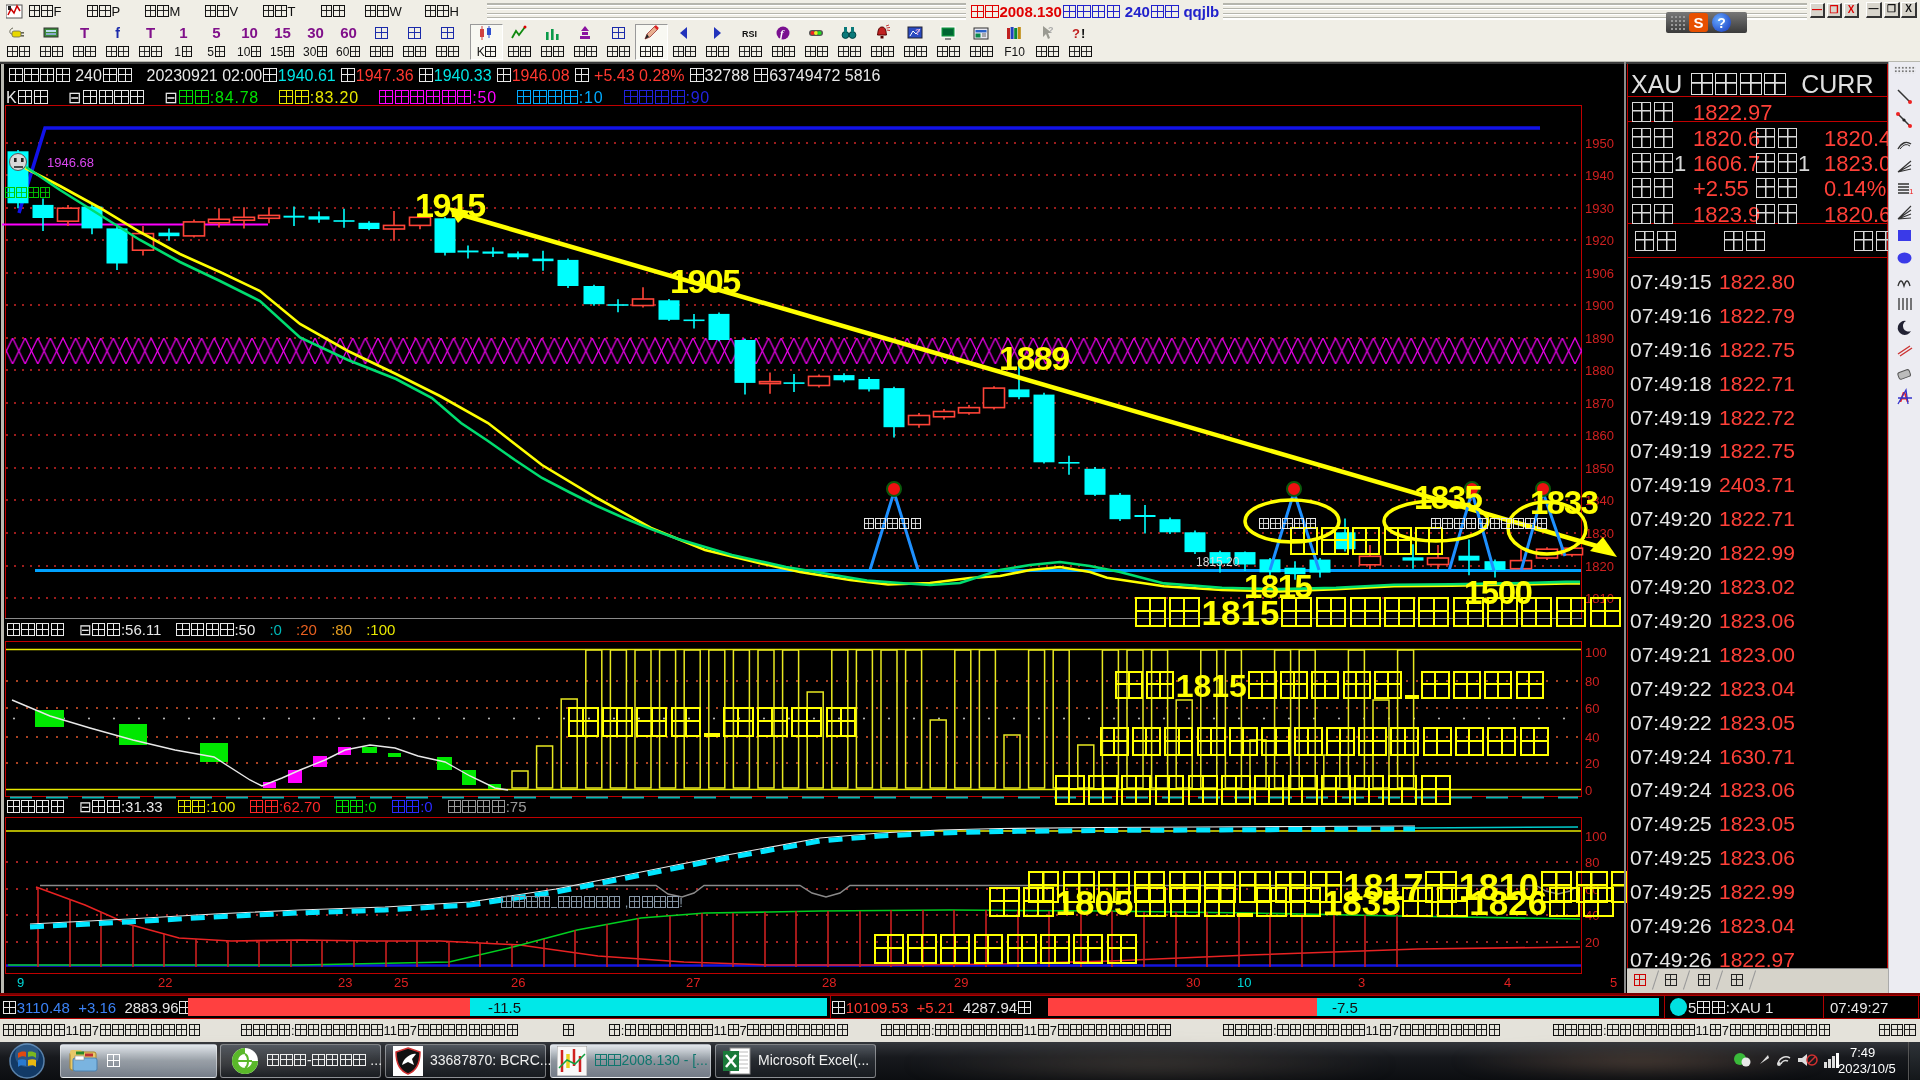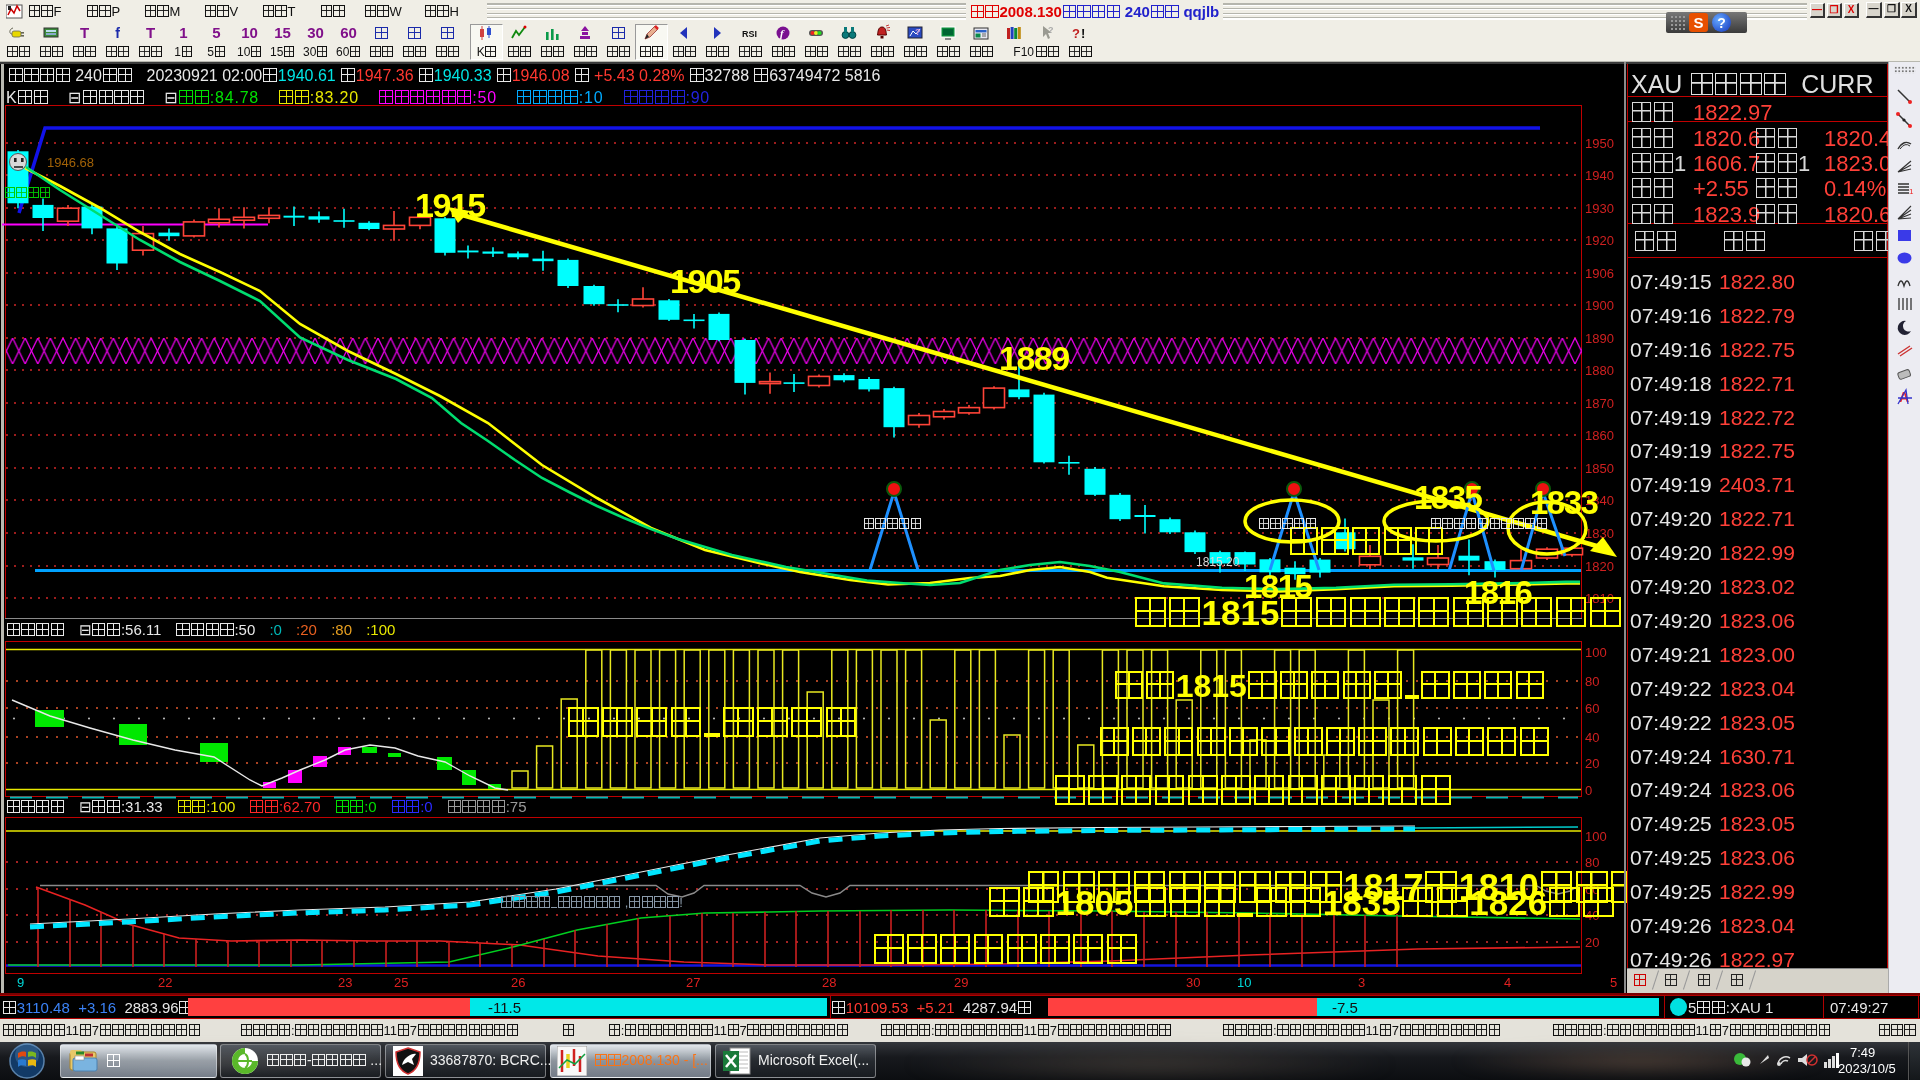--- a/index.html
+++ b/index.html
@@ -169,21 +169,21 @@
         <rect x="3.5" y="9.5" width="5" height="4" fill="#0a8a4a"></rect>
         <path d="M10 10 H14 M10 12 H14" stroke="#555" stroke-width="0.9"></path>
       </svg></div>
 <div class="a" style="left:962px;top:45px;width:39px;text-align:center;font-size:12px;color:#111"><i class="z"></i><i class="z"></i></div>
 <div class="a" style="left:1005px;top:24px"><svg width="18" height="18" viewBox="0 0 18 18">
         <rect x="2" y="4" width="3" height="11" fill="#c02020"></rect>
         <rect x="5.6" y="3" width="3" height="12" fill="#2040c0"></rect>
         <rect x="9.2" y="4" width="3" height="11" fill="#0a8a3a"></rect>
         <rect x="12.8" y="3" width="3" height="12" fill="#c08a10"></rect>
       </svg></div>
-<div class="a" style="left:995px;top:45px;width:39px;text-align:right;font-size:12px;color:#111">F10</div>
+<div class="a" style="left:995px;top:45px;width:39px;text-align:center;font-size:12px;color:#111">F10</div>
 <div class="a" style="left:1038px;top:24px"><svg width="18" height="18" viewBox="0 0 18 18">
         <path d="M5 2 L5 13 L8 10 L10 15 L12 14 L10 9 L14 9 Z" fill="#9a9a92"></path>
         <text x="10" y="9" font-size="9" font-weight="bold" fill="#aaa">?</text>
       </svg></div>
 <div class="a" style="left:1028px;top:45px;width:39px;text-align:center;font-size:12px;color:#111"><i class="z"></i><i class="z"></i></div>
 <div class="a" style="left:1071px;top:24px"><svg width="18" height="18" viewBox="0 0 18 18">
         <text x="1" y="14" font-size="13" font-weight="bold" fill="#c02020" font-family="Liberation Sans">?</text>
         <text x="10" y="14" font-size="13" font-weight="bold" fill="#111" font-family="Liberation Sans">!</text>
       </svg></div>
 <div class="a" style="left:1061px;top:45px;width:39px;text-align:center;font-size:12px;color:#111"><i class="z"></i><i class="z"></i></div>
@@ -584,31 +584,31 @@
 <div class="a" style="left:1237px;top:975px;font-size:13px;color:#00d8d8">10</div>
 <div class="a" style="left:1358px;top:975px;font-size:13px;color:#e02020">3</div>
 <div class="a" style="left:1504px;top:975px;font-size:13px;color:#e02020">4</div>
 <div class="a" style="left:1610px;top:975px;font-size:13px;color:#e02020">5</div>
 <div class="ylw" style="left:415px;top:186px;font-size:34px;letter-spacing:-1.5px">1915</div>
 <div class="ylw" style="left:670px;top:262px;font-size:34px;letter-spacing:-1.5px">1905</div>
 <div class="ylw" style="left:999px;top:339px;font-size:34px;letter-spacing:-1.5px">1889</div>
 <div class="ylw" style="left:1414px;top:479px;font-size:33px;letter-spacing:-1.5px">1835</div>
 <div class="ylw" style="left:1530px;top:484px;font-size:33px;letter-spacing:-1.5px">1833</div>
 <div class="ylw" style="left:1244px;top:568px;font-size:33px;letter-spacing:-1.5px">1815</div>
-<div class="ylw" style="left:1464px;top:574px;font-size:33px;letter-spacing:-1.5px">1816</div>
+<div class="ylw" style="left:1464px;top:574px;font-size:33px;letter-spacing:-1.5px">1500</div>
 <div class="ylw" style="left:1288px;top:524px;font-size:32px"><i class="z"></i><i class="z"></i><i class="z"></i><i class="z"></i><i class="z"></i></div>
 <div class="ylw" style="left:1133px;top:593px;font-size:35px"><i class="z"></i><i class="z"></i>1815<i class="z"></i><i class="z"></i><i class="z"></i><i class="z"></i><i class="z"></i><i class="z"></i><i class="z"></i><i class="z"></i><i class="z"></i><i class="z"></i></div>
 <div class="ylw" style="left:566px;top:703px;font-size:35px"><i class="z"></i><i class="z"></i><i class="z"></i><i class="z"></i><i class="zp"></i><i class="z"></i><i class="z"></i><i class="z"></i><i class="z"></i></div>
 <div class="ylw" style="left:1113px;top:668px;font-size:32px"><i class="z"></i><i class="z"></i>1815<i class="z"></i><i class="z"></i><i class="z"></i><i class="z"></i><i class="z"></i><i class="zp"></i><i class="z"></i><i class="z"></i><i class="z"></i><i class="z"></i></div>
 <div class="ylw" style="left:1098px;top:724px;font-size:33px"><i class="z"></i><i class="z"></i><i class="z"></i><i class="z"></i><i class="z"></i><i class="z"></i><i class="z"></i><i class="z"></i><i class="z"></i><i class="z"></i><i class="z"></i><i class="z"></i><i class="z"></i><i class="z"></i></div>
 <div class="ylw" style="left:1053px;top:772px;font-size:34px"><i class="z"></i><i class="z"></i><i class="z"></i><i class="z"></i><i class="z"></i><i class="z"></i><i class="z"></i><i class="z"></i><i class="z"></i><i class="z"></i><i class="z"></i><i class="z"></i></div>
 <div class="ylw" style="left:1026px;top:867px;font-size:36px"><i class="z"></i><i class="z"></i><i class="z"></i><i class="z"></i><i class="z"></i><i class="z"></i><i class="z"></i><i class="z"></i><i class="z"></i>1817<i class="z"></i>1810<i class="z"></i><i class="z"></i><i class="z"></i></div>
 <div class="ylw" style="left:987px;top:883px;font-size:35px"><i class="z"></i><i class="z"></i>1805<i class="z"></i><i class="z"></i><i class="z"></i><i class="zp"></i><i class="z"></i><i class="z"></i>1835<i class="z"></i><i class="z"></i>1826<i class="z"></i><i class="z"></i></div>
 <div class="ylw" style="left:872px;top:931px;font-size:34px"><i class="z"></i><i class="z"></i><i class="z"></i><i class="z"></i><i class="z"></i><i class="z"></i><i class="z"></i><i class="z"></i></div>
-<div class="a" style="left:47px;top:155px;font-size:13px;color:#a16207">1946.68</div>
+<div class="a" style="left:47px;top:155px;font-size:13px;color:#d946ef">1946.68</div>
 <div class="a" style="left:4px;top:186px;font-size:12px;color:#00cc00"><i class="z"></i><i class="z"></i><i class="z"></i><i class="z"></i></div>
 <div class="a" style="left:1196px;top:555px;font-size:12px;color:#d8d8d8">1815.20</div>
 <div class="a" style="left:863px;top:517px;font-size:12px;color:#e8e8e8;white-space:nowrap"><i class="z"></i><i class="z"></i><i class="z"></i><i class="z"></i><i class="z"></i></div>
 <div class="a" style="left:1258px;top:517px;font-size:12px;color:#e8e8e8;white-space:nowrap"><i class="z"></i><i class="z"></i><i class="z"></i><i class="z"></i><i class="z"></i></div>
 <div class="a" style="left:1430px;top:517px;font-size:12px;color:#e8e8e8;white-space:nowrap"><i class="z"></i><i class="z"></i><i class="z"></i><i class="z"></i><i class="z"></i></div>
 <div class="a" style="left:1489px;top:517px;font-size:12px;color:#e8e8e8;white-space:nowrap"><i class="z"></i><i class="z"></i><i class="z"></i><i class="z"></i><i class="z"></i></div>
 <div class="a" style="left:500px;top:895px;font-size:13px;color:#8a9aaa;white-space:nowrap"><i class="z"></i><i class="z"></i><i class="z"></i><i class="z"></i><i class="zp"></i><i class="z"></i><i class="z"></i><i class="z"></i><i class="z"></i><i class="z"></i> ,<i class="z"></i><i class="z"></i><i class="z"></i><i class="z"></i>!</div>
 <div class="a" style="left:1624px;top:62px;width:2px;height:931px;background:#8a8a8a"></div>
 <div class="a" style="left:1627px;top:64px;width:261px;height:929px;background:#000;border-left:1px solid #c00000;border-right:1px solid #c00000"></div>
 <div class="a" style="left:1631px;top:70px;font-size:25px;color:#e0e0e0;white-space:nowrap">XAU <i class="z"></i><i class="z"></i><i class="z"></i><i class="z"></i>&nbsp; CURR</div>
@@ -782,21 +782,21 @@
 <div class="a" style="left:430px;top:1052px;font-size:14px;color:#f0f0f0;white-space:nowrap">33687870: BCRC...</div>
 <div class="a" style="left:550px;top:1044px;width:161px;height:34px;background:linear-gradient(180deg,rgba(235,240,245,0.95),rgba(180,190,200,0.75) 50%,rgba(150,160,175,0.75));border:1px solid rgba(255,255,255,0.4);border-radius:3px"></div>
 <svg class="a" style="left:557px;top:1046px" width="30" height="30">
       <rect x="0" y="0" width="30" height="30" fill="#f8f8f8" stroke="#999"></rect>
       <line x1="5" y1="4" x2="5" y2="26" stroke="#d02020" stroke-width="2.5"></line>
       <line x1="11" y1="8" x2="11" y2="22" stroke="#e8d020" stroke-width="3.5"></line>
       <line x1="17" y1="3" x2="17" y2="20" stroke="#d02020" stroke-width="2.5"></line>
       <line x1="23" y1="10" x2="23" y2="26" stroke="#d02020" stroke-width="2.5"></line>
       <path d="M2 22 L10 14 L18 18 L28 8" stroke="#10a040" fill="none" stroke-width="1.5"></path>
     </svg>
-<div class="a" style="left:594px;top:1052px;font-size:14px;color:#f97316;white-space:nowrap"><i class="z"></i><i class="z"></i>2008.130 - [...</div>
+<div class="a" style="left:594px;top:1052px;font-size:14px;color:#0f766e;white-space:nowrap"><i class="z"></i><i class="z"></i>2008.130 - [...</div>
 <div class="a" style="left:715px;top:1044px;width:161px;height:34px;background:linear-gradient(180deg,rgba(110,118,128,0.55),rgba(60,66,74,0.45) 50%,rgba(35,40,46,0.5));border:1px solid rgba(255,255,255,0.4);border-radius:3px"></div>
 <svg class="a" style="left:722px;top:1046px" width="30" height="30">
       <rect x="8" y="2" width="20" height="26" fill="#fff" stroke="#888"></rect>
       <path d="M10 6 H26 M10 10 H26 M10 14 H26 M10 18 H26 M10 22 H26" stroke="#bbb"></path>
       <rect x="1" y="5" width="16" height="20" fill="#1a7a3a"></rect>
       <path d="M4 9 L14 21 M14 9 L4 21" stroke="#fff" stroke-width="2.5"></path>
     </svg>
 <div class="a" style="left:758px;top:1052px;font-size:14px;color:#f0f0f0;white-space:nowrap">Microsoft Excel(...</div>
 <svg class="a" style="left:1732px;top:1050px" width="115" height="22">
 <circle cx="8" cy="9" r="6" fill="#3aba3a"></circle>

